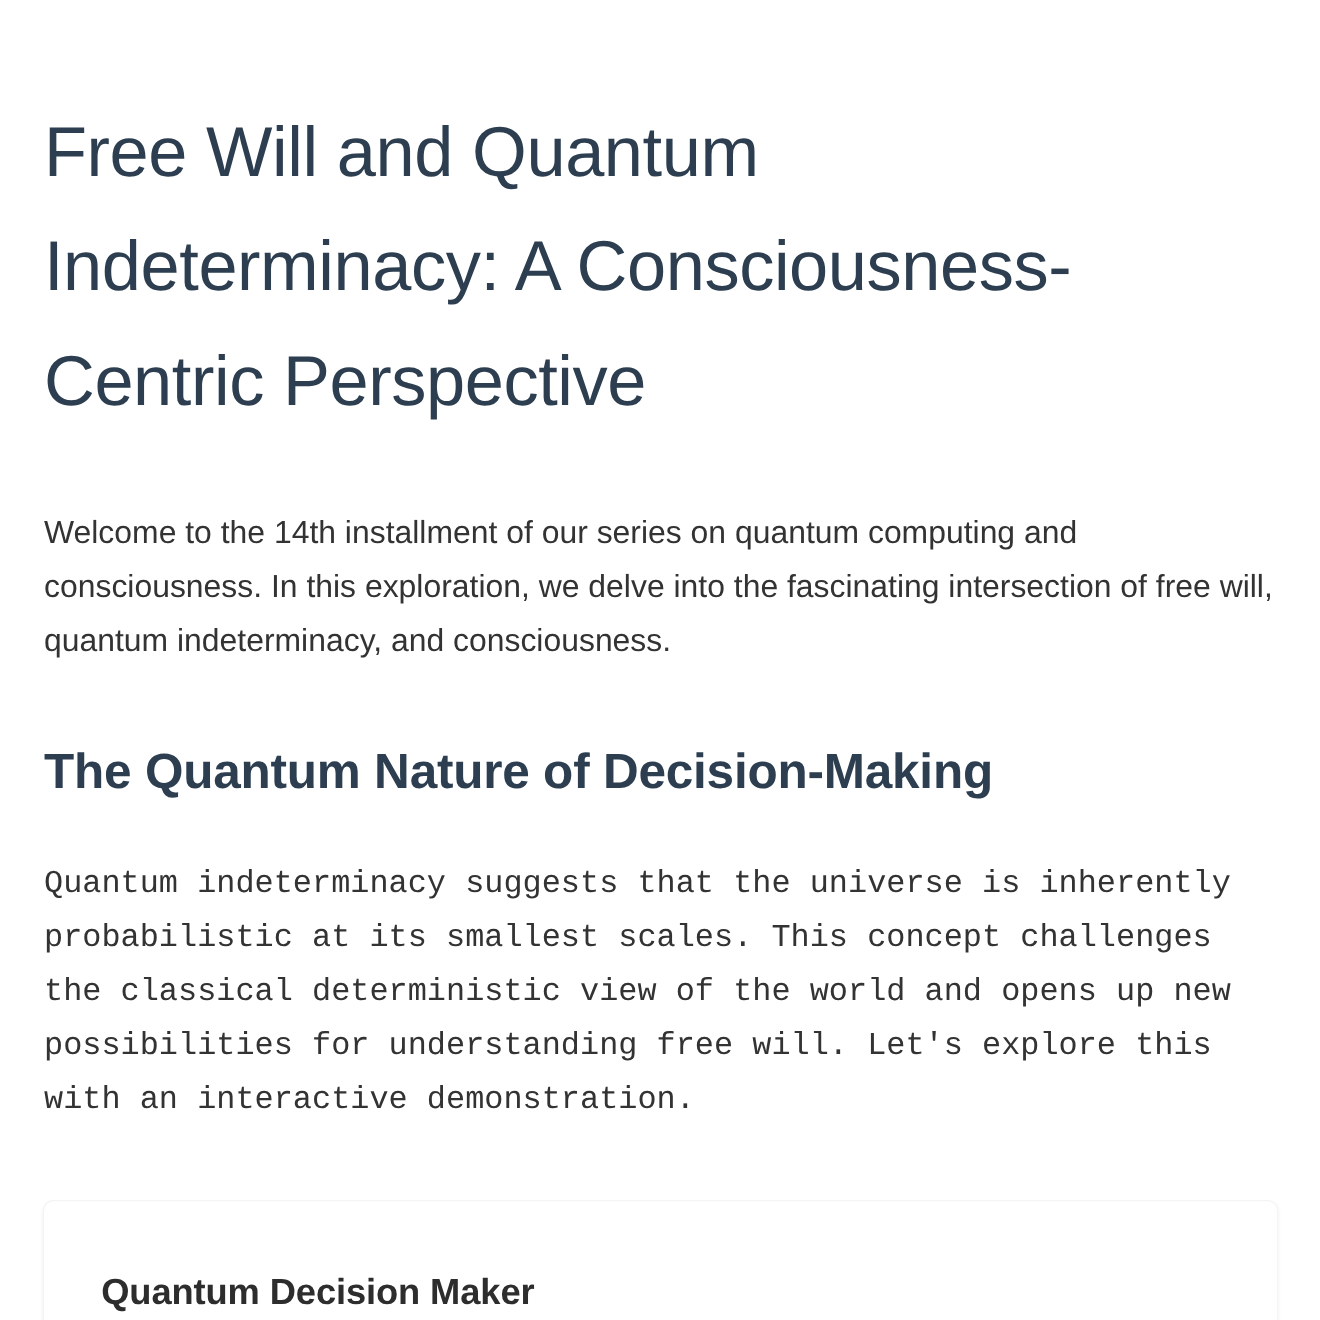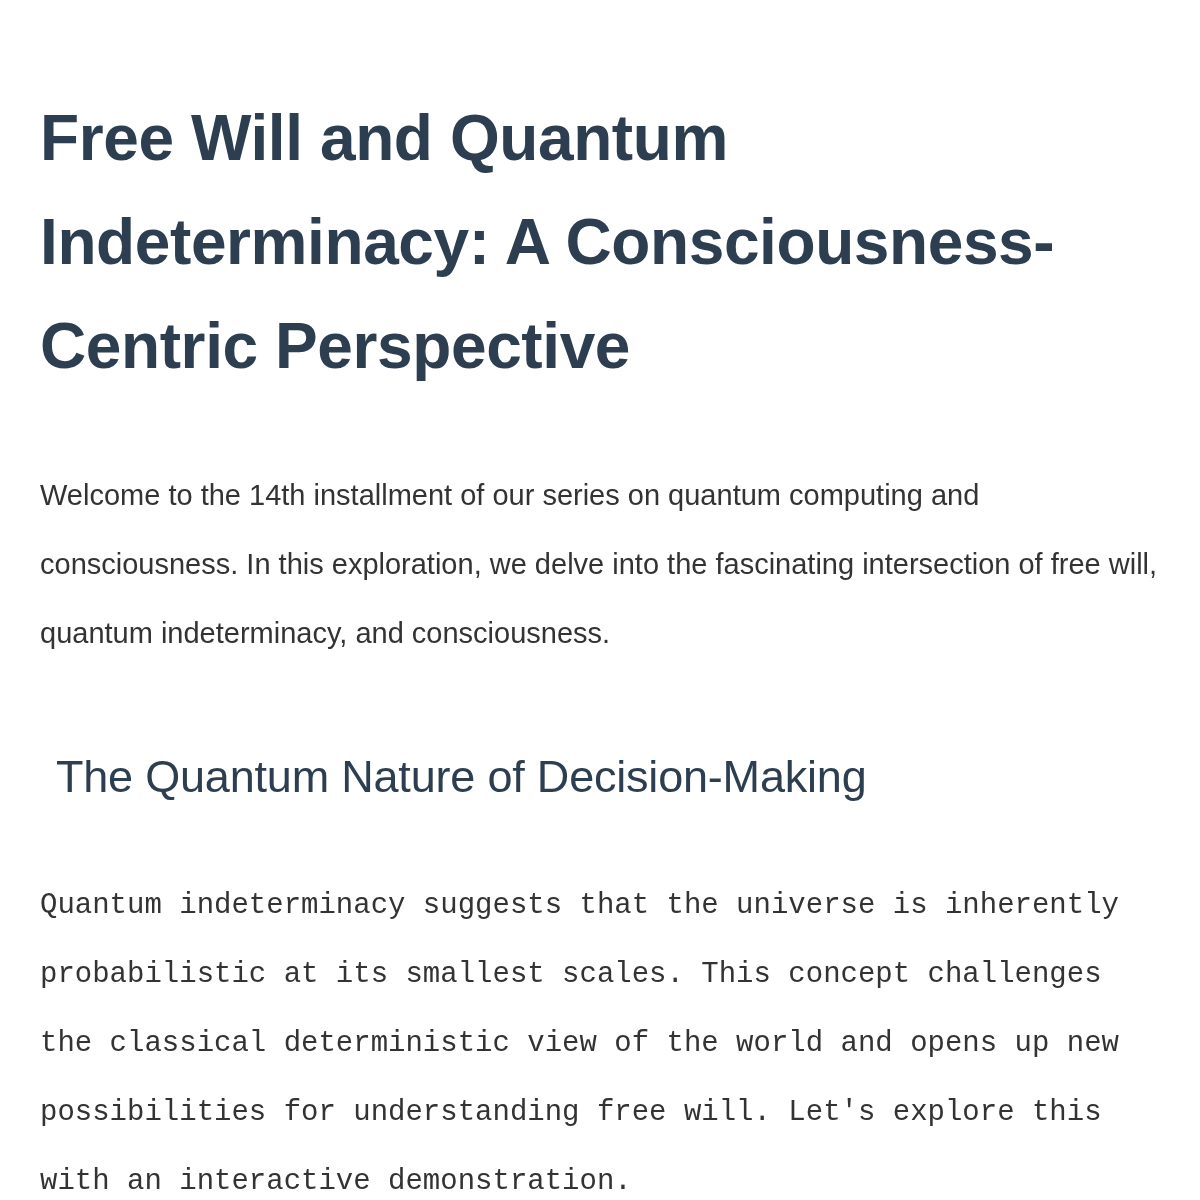--- a/index.html
+++ b/index.html
@@ -22,45 +22,45 @@
     min-height: 1200px;
     padding: 0 40px;
     background: #ffffff;
   }
 
   .article-title {
     margin: 0;
     padding-top: 86px;
     font-size: 64px;
     line-height: 104px;
-    font-weight: 700;
+    font-weight: 400;
     letter-spacing: -0.4px;
     color: #2c3e50;
     max-width: 1060px;
   }
 
   .body-text {
     margin: 0;
     font-size: 29px;
-    line-height: 69px;
+    line-height: 49px;
     font-weight: 400;
     color: #333333;
     max-width: 1122px;
   }
 
   .intro-paragraph {
     padding-top: 63px;
   }
 
   .section-heading {
-    margin: 16px;
+    margin: 0;
     padding-top: 64px;
     font-size: 45px;
     line-height: 58px;
-    font-weight: 400;
+    font-weight: 700;
     letter-spacing: -0.2px;
     color: #2c3e50;
   }
 
   .section-paragraph {
     padding-top: 49px;
     font-family: Liberation Mono, monospace;
   }
 
   .widget-card {

